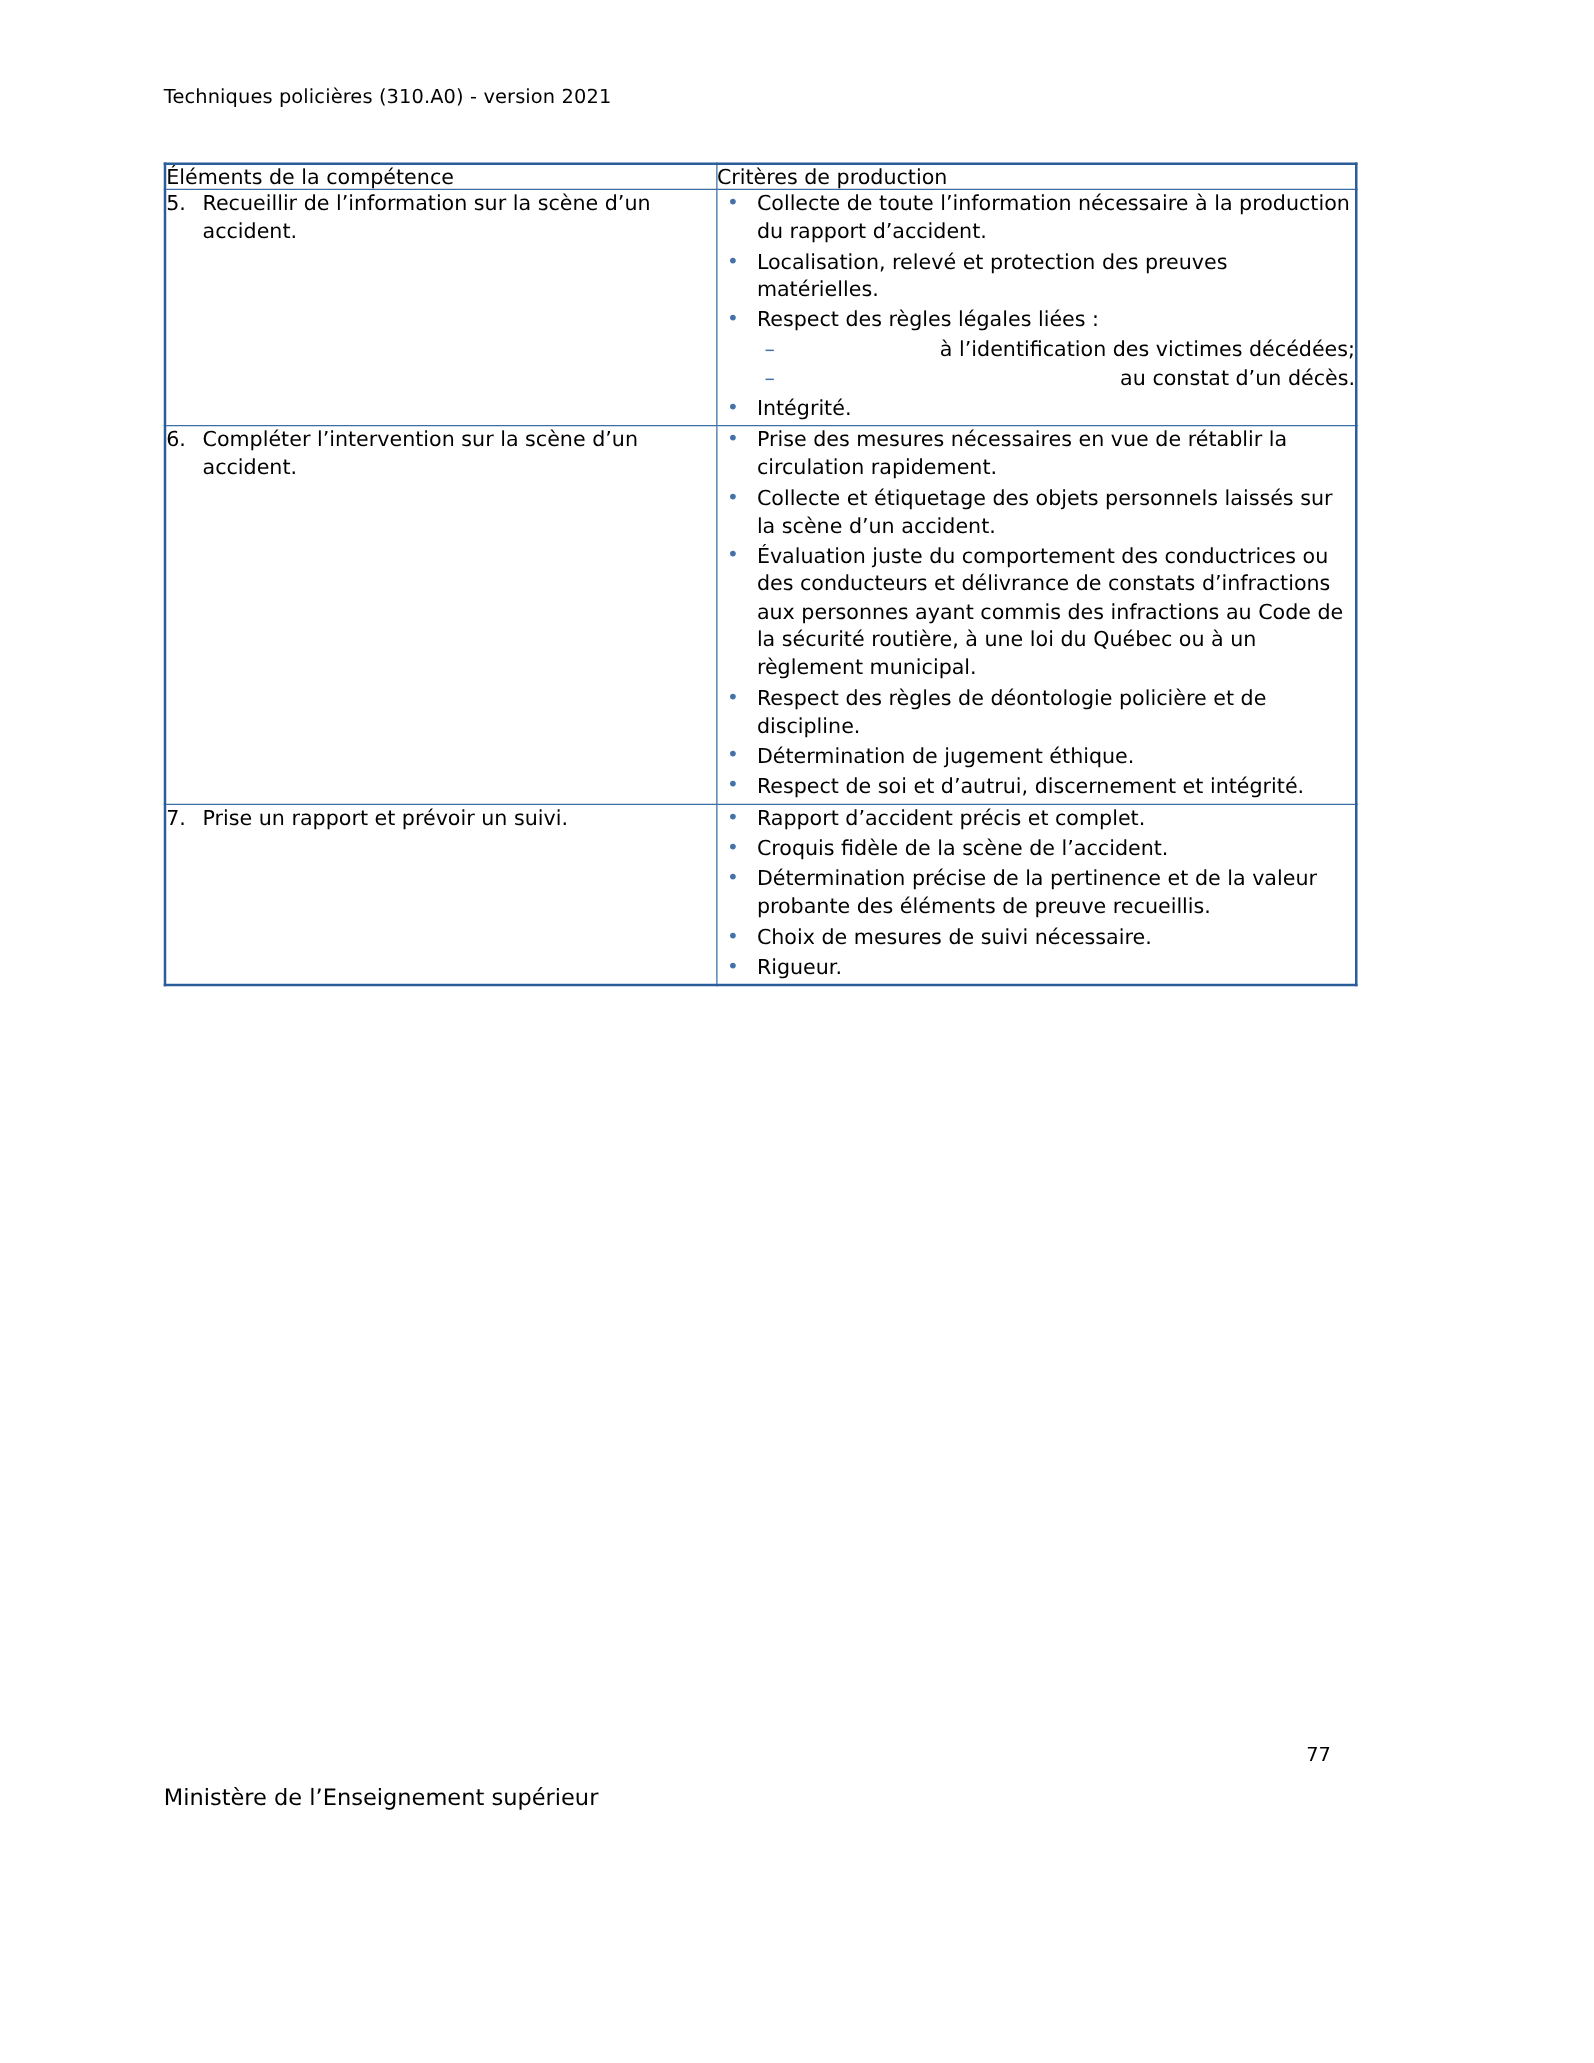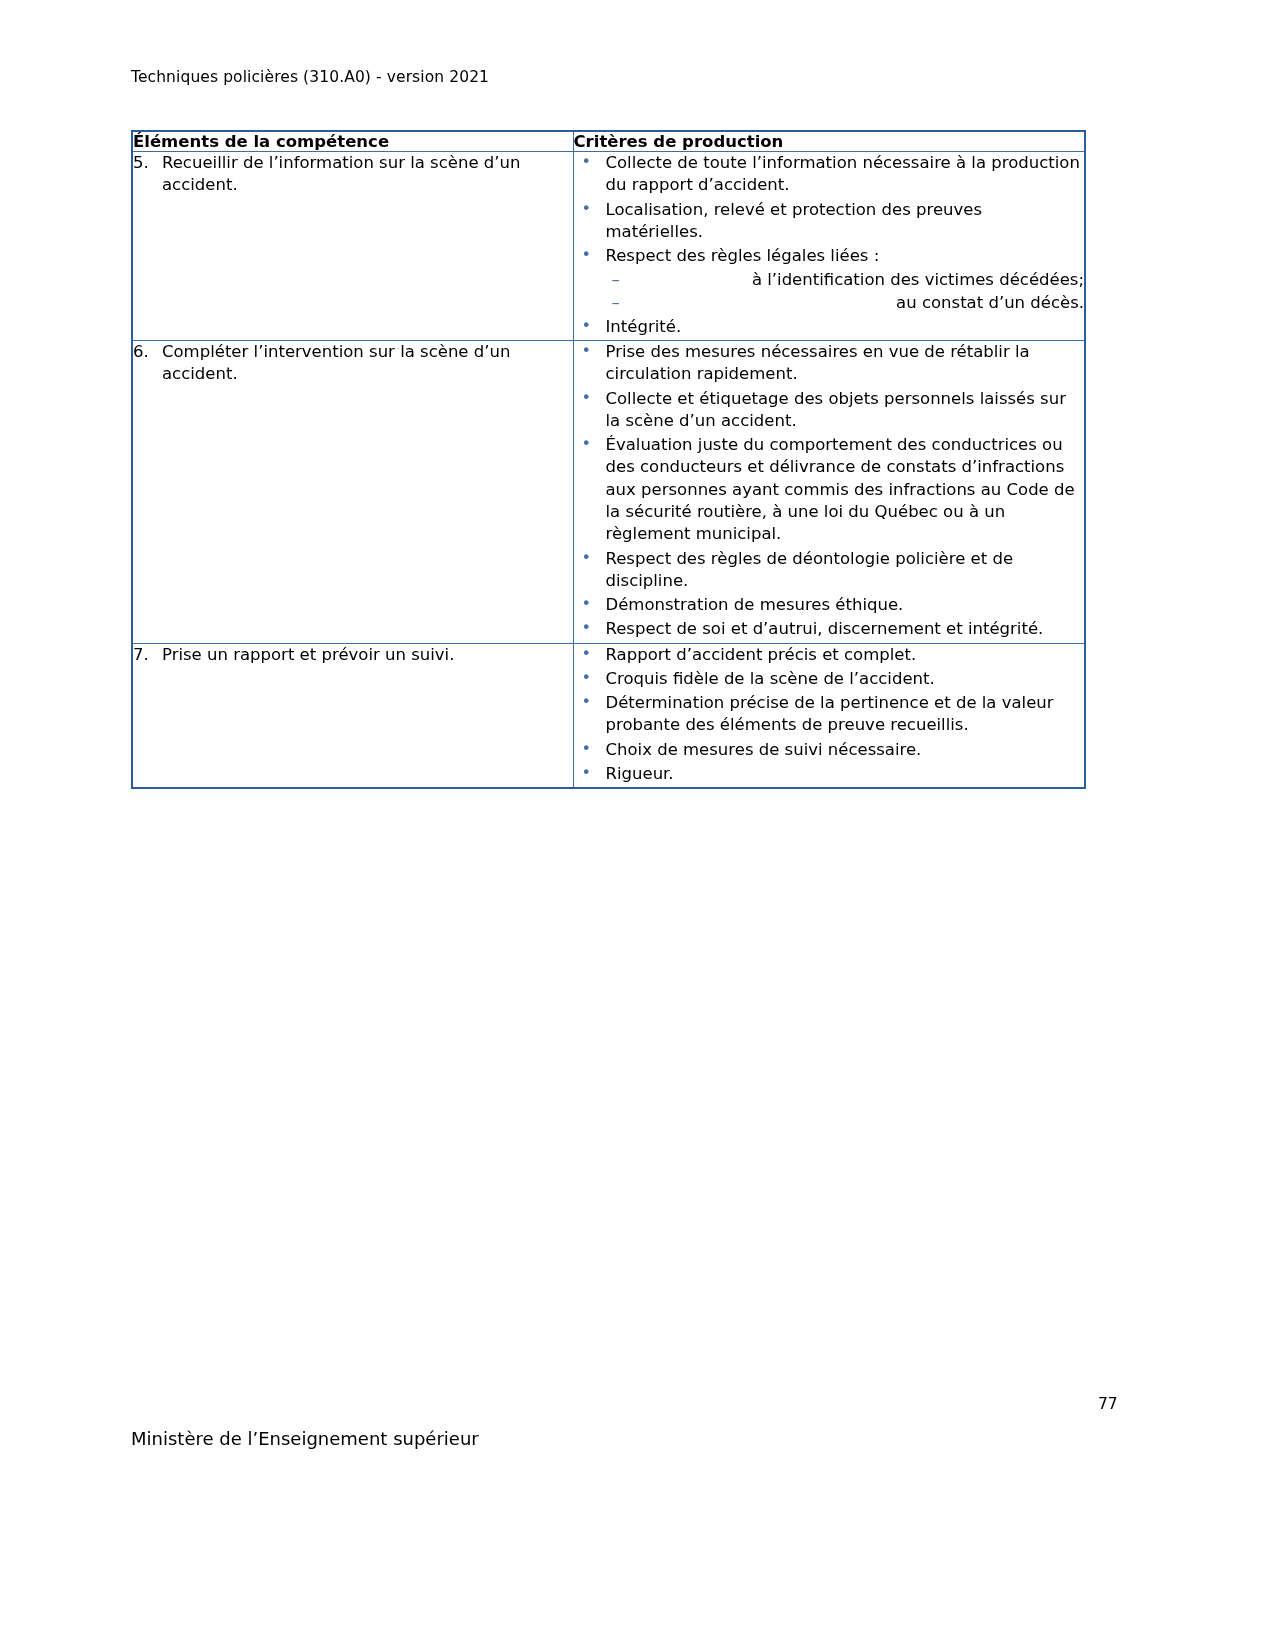--- a/index.html
+++ b/index.html
@@ -31,21 +31,21 @@
   .footer-left {
     position: absolute;
     top: 1428px;
     left: 131px;
     font-size: 18px;
     color: #000;
   }
   .footer-page {
     position: absolute;
     top: 1395px;
-    left: 1098px;
+    left: 1045px;
     font-size: 15.5px;
     color: #000;
   }
   table.comp-table {
     position: absolute;
     top: 130px;
     left: 131px;
     width: 953px;
     border-collapse: collapse;
     table-layout: fixed;
@@ -57,21 +57,21 @@
   }
   table.comp-table {
     border: 2px solid #2b5d9b;
   }
   .col-left { width: 441px; }
   .col-right { width: 512px; }
 
   th.hdr {
     text-align: left;
     font-size: 16.5px;
-    font-weight: bold;
+    font-weight: normal;
     padding: 12px 10px 12px 12px;
     background: #ffffff;
   }
   td.cell {
     font-size: 16.5px;
     line-height: 1.35;
     padding: 10px 10px 12px 12px;
   }
   .elem-row {
     display: flex;
@@ -173,21 +173,21 @@
             <span class="elem-num">6.</span>
             <span class="elem-text">Compléter l’intervention sur la scène d’un accident.</span>
           </div>
         </td>
         <td class="cell">
           <ul class="bullets">
             <li><span>Prise des mesures nécessaires en vue de rétablir la circulation rapidement.</span></li>
             <li><span>Collecte et étiquetage des objets personnels laissés sur la scène d’un accident.</span></li>
             <li><span>Évaluation juste du comportement des conductrices ou des conducteurs et délivrance de constats d’infractions aux personnes ayant commis des infractions au Code de la sécurité routière, à une loi du Québec ou à un règlement municipal.</span></li>
             <li><span>Respect des règles de déontologie policière et de discipline.</span></li>
-            <li><span>Démonstration de mesures éthique.</span></li>
+            <li><span>Détermination de jugement éthique.</span></li>
             <li><span>Respect de soi et d’autrui, discernement et intégrité.</span></li>
           </ul>
         </td>
       </tr>
 
       <tr>
         <td class="cell">
           <div class="elem-row">
             <span class="elem-num">7.</span>
             <span class="elem-text">Prise un rapport et prévoir un suivi.</span>

